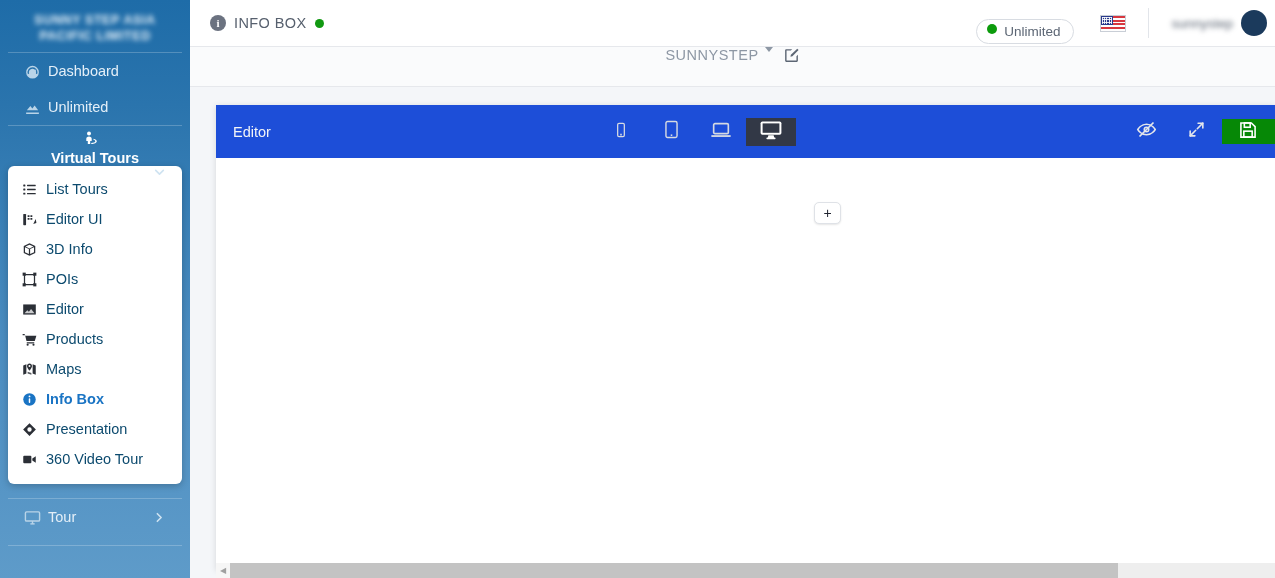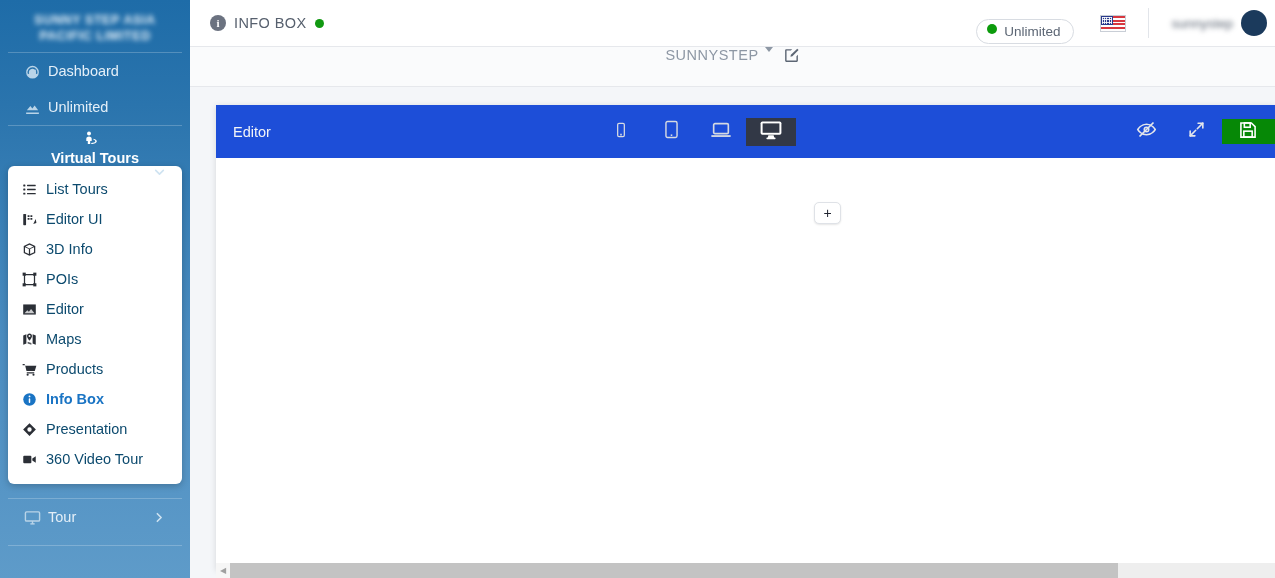--- a/index.html
+++ b/index.html
@@ -487,38 +487,38 @@
             <path d="M2 4h20v16H2V4zm2 14h16l-5.5-7-3.5 4.5L8.5 13 4 18z"></path>
           </svg>
         </span>
         <span>Editor</span>
       </div>
 
 
       <div class="sub-item">
         <span class="si-ico">
           <svg width="15" height="15" viewBox="0 0 24 24" fill="currentColor">
+            <path d="M1 3h3.2l.7 3H23l-2.6 8.5H7.2L6 9.6 5 5H1V3zm6.6 13.2h12v2h-12z"></path>
+            <circle cx="9" cy="20.4" r="1.7"></circle>
+              <circle cx="18.4" cy="20.4" r="1.7"></circle>
+          </svg>
+        </span>
+        <span>Products</span>
+      </div>
+
+      <div class="sub-item">
+        <span class="si-ico">
+          <svg width="15" height="15" viewBox="0 0 24 24" fill="currentColor">
             <path d="M2 5.5 7 3.5v15L2 20.5z"></path>
             <path d="M17 3.5l5 2v15l-5-2z"></path>
             <path d="M12 2.5c-2.2 0-4 1.8-4 4 0 3 4 7.5 4 7.5s4-4.5 4-7.5c0-2.2-1.8-4-4-4zm0 5.6a1.6 1.6 0 1 1 0-3.2 1.6 1.6 0 0 1 0 3.2z"></path>
             <path d="M9 15.5v3l6 2v-3z" opacity=".8"></path>
           </svg>
         </span>
         <span>Maps</span>
-      </div>
-
-      <div class="sub-item">
-        <span class="si-ico">
-          <svg width="15" height="15" viewBox="0 0 24 24" fill="currentColor">
-            <path d="M1 3h3.2l.7 3H23l-2.6 8.5H7.2L6 9.6 5 5H1V3zm6.6 13.2h12v2h-12z"></path>
-            <circle cx="9" cy="20.4" r="1.7"></circle>
-              <circle cx="18.4" cy="20.4" r="1.7"></circle>
-          </svg>
-        </span>
-        <span>Products</span>
       </div>
 
       <div class="sub-item active">
         <span class="si-ico">
           <svg width="15" height="15" viewBox="0 0 24 24" fill="currentColor">
             <circle cx="12" cy="12" r="10"></circle>
             <rect x="10.8" y="10" width="2.4" height="7.5" rx="1.1" fill="#ffffff"></rect>
             <circle cx="12" cy="7" r="1.5" fill="#ffffff"></circle>
           </svg>
         </span>

